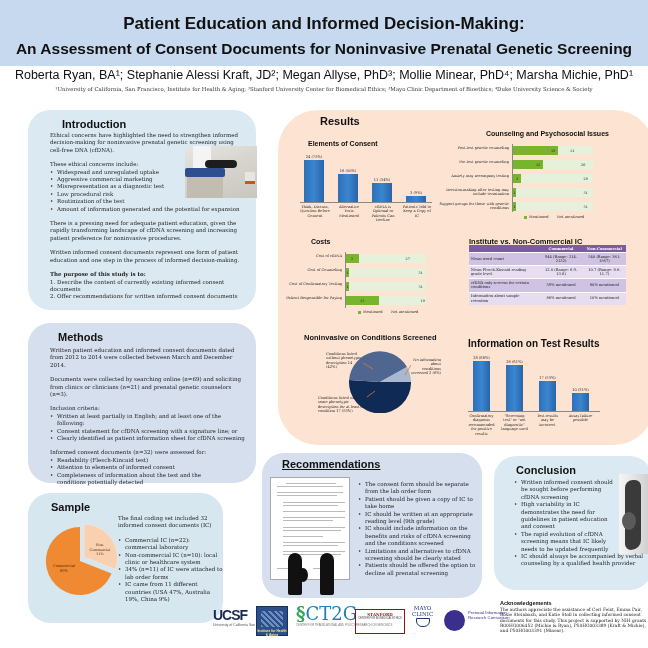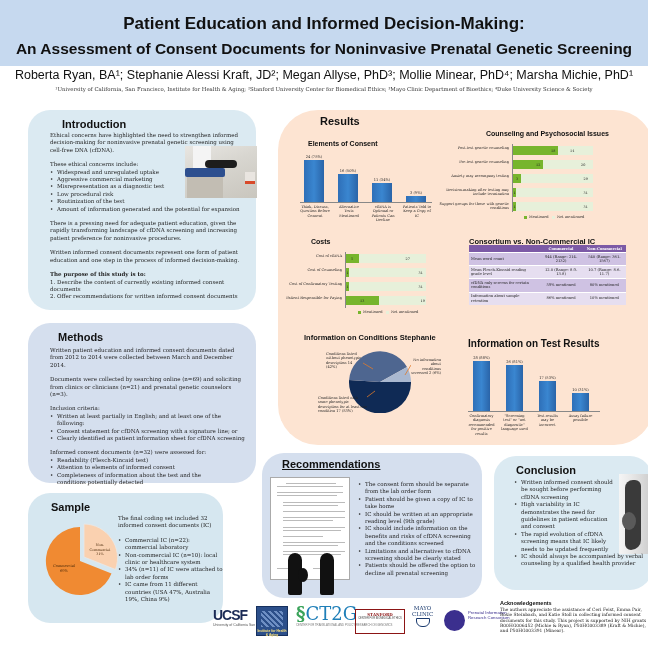--- a/index.html
+++ b/index.html
@@ -288,21 +288,21 @@
       </div>
     <div class="n" style="left:32.5px;width:47.5px">
         <span class="v" style="left:42px">19</span>
       </div>
   </div>
   <div class="legend" style="left:80px;top:200px">
     <span class="sw" style="background:#77b52d"></span><span>Mentioned</span>
     &nbsp;&nbsp;<span class="sw" style="background:#e7f0da"></span><span>Not mentioned</span>
   </div>
 
-  <div class="chart-title" style="left:191px;top:127px;font-size:7.5px">Consortium vs. Non-Commercial IC</div>
+  <div class="chart-title" style="left:191px;top:127px;font-size:7.5px">Institute vs. Non-Commercial IC</div>
   <table class="cmp">
     <tbody>
         <tr>
       <th></th>
       <th>Commercial</th>
       <th>Non-Commercial</th>
     </tr>
     <tr class="odd">
       <td>Mean word count</td>
       <td>944 (Range: 214-2132)</td>
@@ -319,21 +319,21 @@
       <td>80% mentioned</td>
     </tr>
     <tr class="even">
       <td>Information about sample retention</td>
       <td>86% mentioned</td>
       <td>10% mentioned</td>
     </tr>
   </tbody>
     </table>
 
-  <div class="chart-title" style="left:26px;top:223px;font-size:7.5px">Information on Conditions Stephanie</div>
+  <div class="chart-title" style="left:26px;top:223px;font-size:7.5px">Noninvasive on Conditions Screened</div>
   <svg style="position:absolute;left:71px;top:241px" width="62" height="62" viewBox="0 0 62 62">
     <path d="M31 31 L62 31 A31 31 0 1 1 0.1 29 Z" fill="#0f2a55"></path>
     <path d="M31 31 L0.1 29 A31 31 0 0 1 58 16 Z" fill="#4e6690"></path>
     <path d="M31 31 L58 16 A31 31 0 0 1 62 31 Z" fill="#a9b8d0"></path>
     <line x1="14" y1="12" x2="24" y2="18" stroke="#e07a2a" stroke-width="0.8"></line>
     <line x1="62" y1="14" x2="56" y2="24" stroke="#e07a2a" stroke-width="0.8"></line>
     <line x1="18" y1="46" x2="26" y2="40" stroke="#e07a2a" stroke-width="0.8"></line>
   </svg>
   <div class="pie-label" style="left:48px;top:242px;width:36px">
     <span>Conditions listed without phenotypic description</span> <span>14 (42%)</span>

